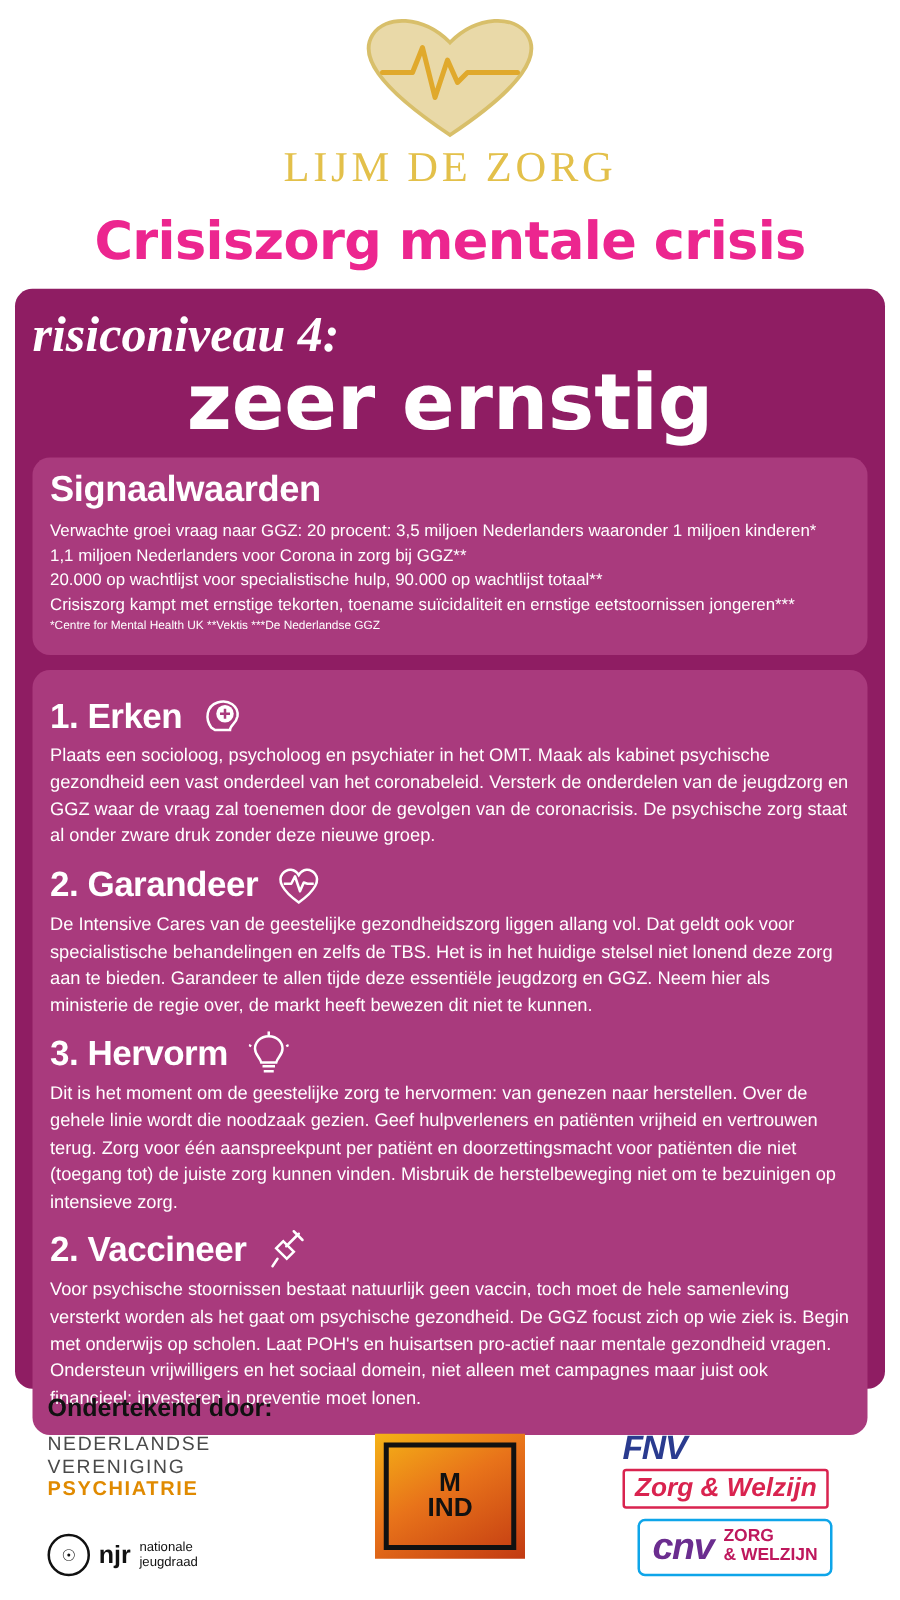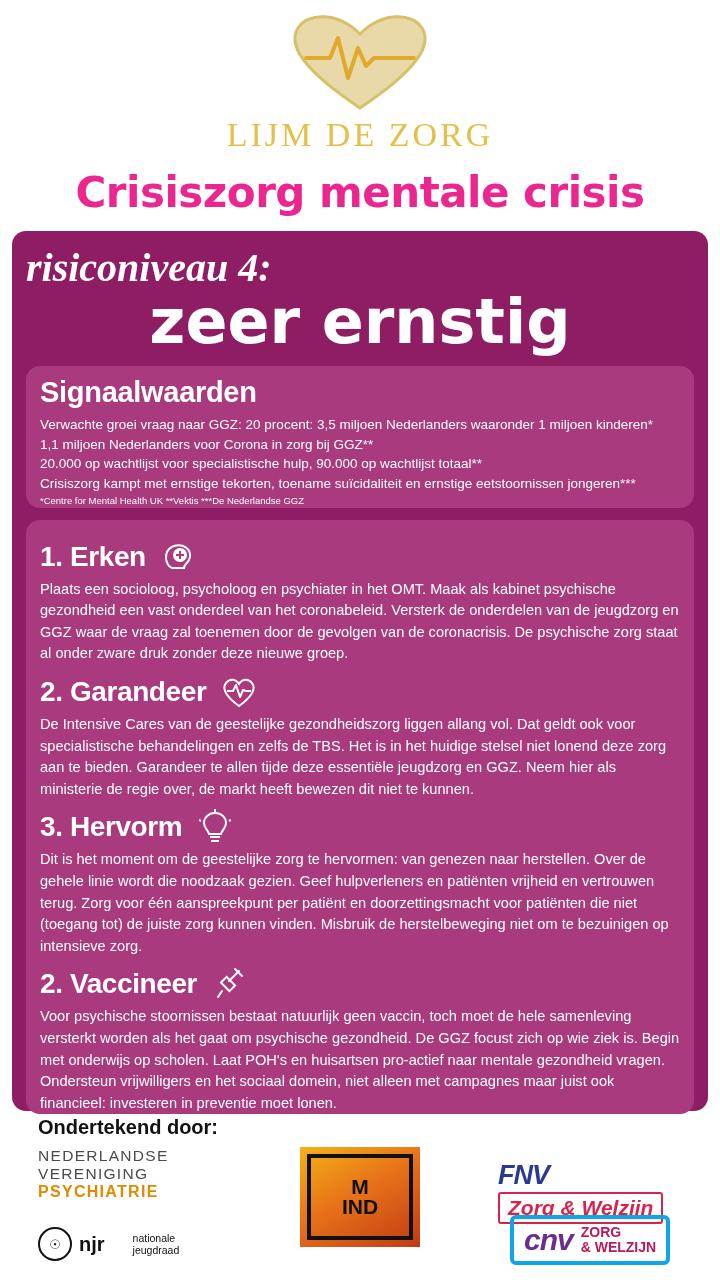--- a/index.html
+++ b/index.html
@@ -67,21 +67,21 @@
     font-weight: bold;
     font-size: 62px;
     text-align: center;
     line-height: 1.05;
     margin-bottom: 12px;
   }
 
   .card {
     background: #a93a7d;
     border-radius: 14px;
-    padding: 10px 14px 0 14px;
+    padding: 10px 14px 16px 14px;
   }
   .card + .card { margin-top: 12px; }
 
   .card-title {
     font-size: 29px;
     font-weight: bold;
     letter-spacing: -0.3px;
     margin-bottom: 6px;
   }
   .sig-line {
@@ -153,66 +153,66 @@
     left: 18px; top: 84px;
     display: flex; align-items: center; gap: 7px;
   }
   .njr .mark {
     width: 34px; height: 34px; border-radius: 50%;
     border: 2px solid #111;
     display: flex; align-items: center; justify-content: center;
     font-size: 13px; color:#111;
   }
   .njr .njr-text { font-size: 20px; font-weight: bold; color: #111; }
-  .njr .njr-sub { font-size: 10.5px; color:#111; line-height: 1.15; margin-left: 21px; }
+  .njr .njr-sub { font-size: 10.5px; color:#111; line-height: 1.15; }
 
   .mind {
     position: absolute;
     left: 280px; top: 4px;
     width: 120px; height: 100px;
     background: linear-gradient(150deg,#f5b316 0%, #e8731a 45%, #c23a12 100%);
     display: flex; align-items: center; justify-content: center;
   }
   .mind-inner {
     width: 106px; height: 86px;
     border: 4px solid #111;
     display: flex; align-items: center; justify-content: center;
   }
   .mind-text {
     font-size: 21px; font-weight: bold; color: #111; line-height: 0.95;
     text-align: center;
   }
 
   .fnv {
     position: absolute;
-    left: 478px; top: 17px;
+    left: 478px; top: 0px;
     width: 210px;
   }
   .fnv .fnv-mark {
     font-size: 27px; font-weight: bold; font-style: italic;
     color: #2a3b8f; letter-spacing: -1px;
   }
   .fnv .fnv-bar {
     margin-top: 1px;
     border: 2px solid #d9234f;
     border-radius: 3px;
     padding: 2px 8px;
     display: inline-block;
     color: #d9234f;
     font-size: 21px;
     font-weight: bold;
     font-style: italic;
   }
   .cnv {
     position: absolute;
     left: 490px; top: 72px;
-    border: 4px solid #0ea5e9;
+    border: 2px solid #0ea5e9;
     border-radius: 6px;
     padding: 4px 10px;
-    display: flex; align-items: center; gap: 8px;
+    display: flex; gap: 8px;
   }
   .cnv .cnv-mark {
     font-size: 30px; font-weight: bold; font-style: italic;
     color: #6b2d8f; letter-spacing: -1px;
   }
   .cnv .cnv-text { font-size: 14px; color: #be185d; font-weight: bold; line-height: 1.1; }
 </style>
 </head>
 <body>
 

